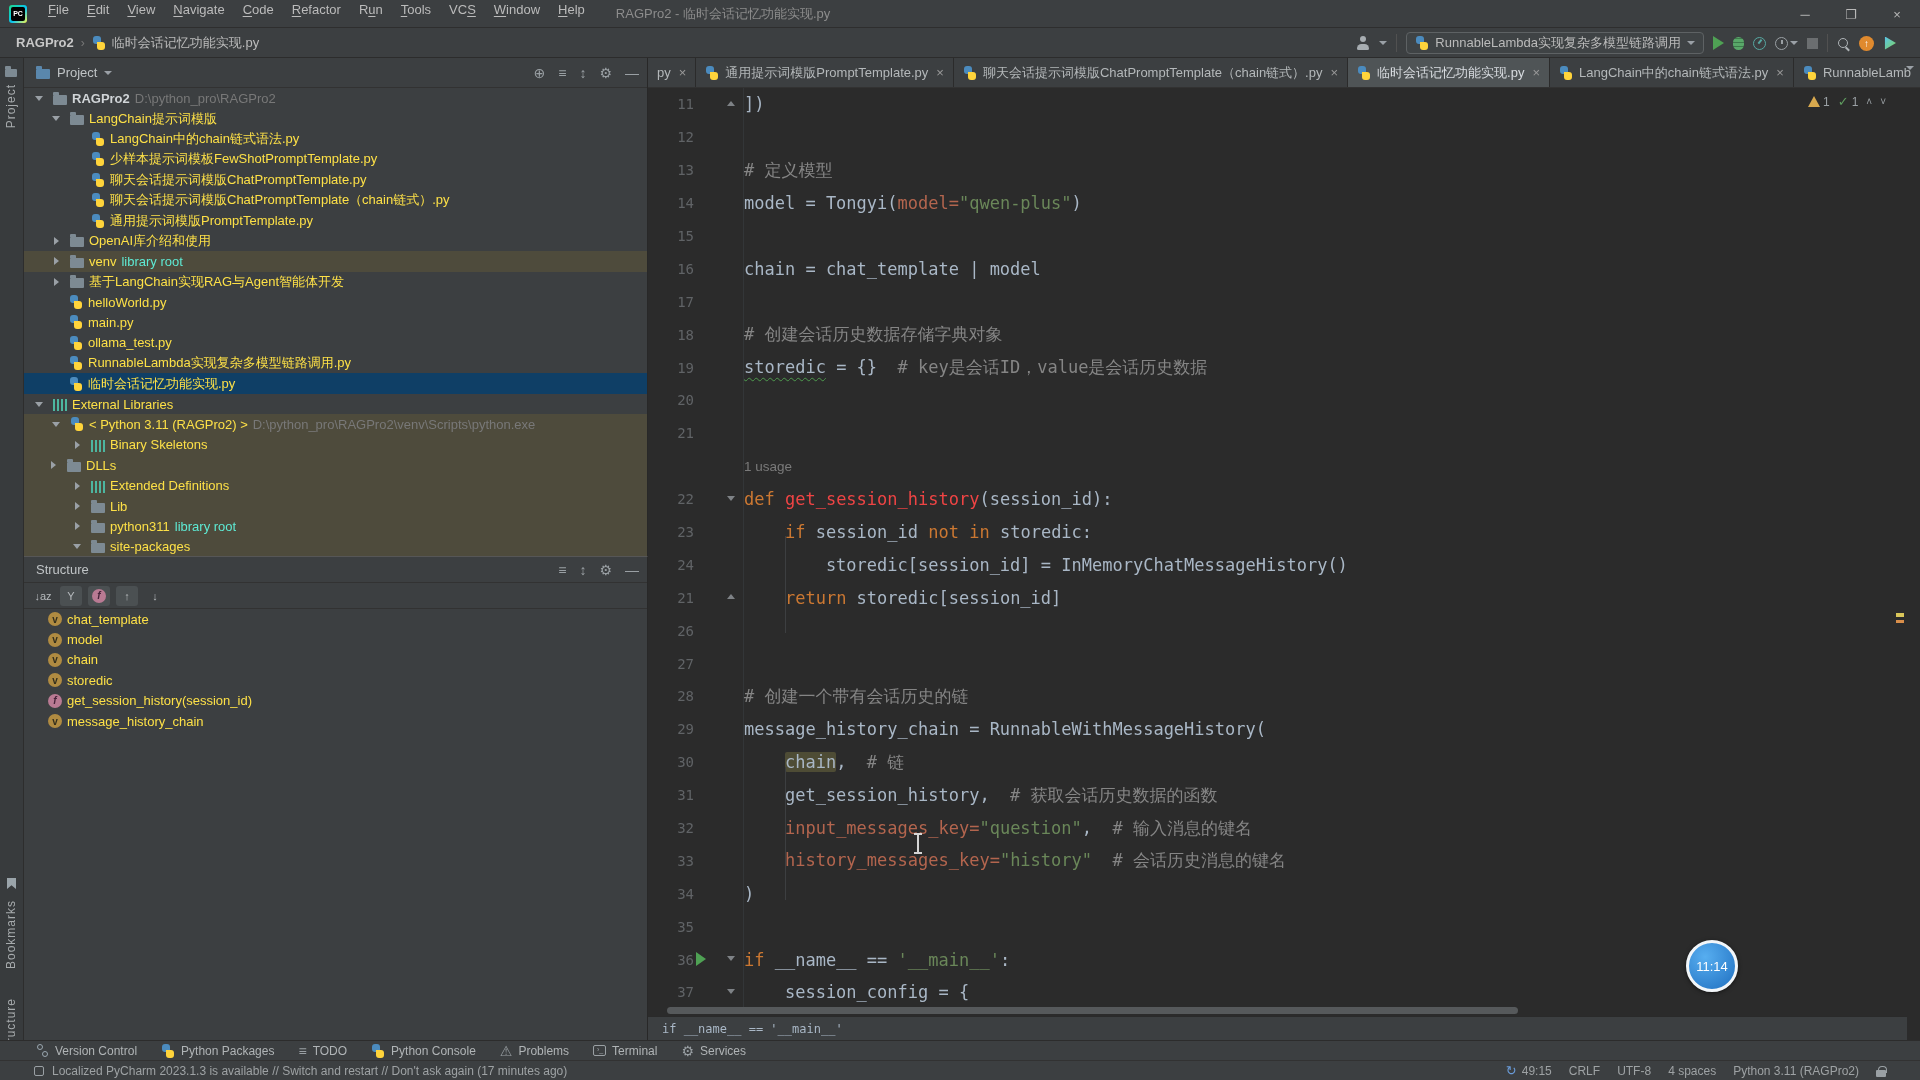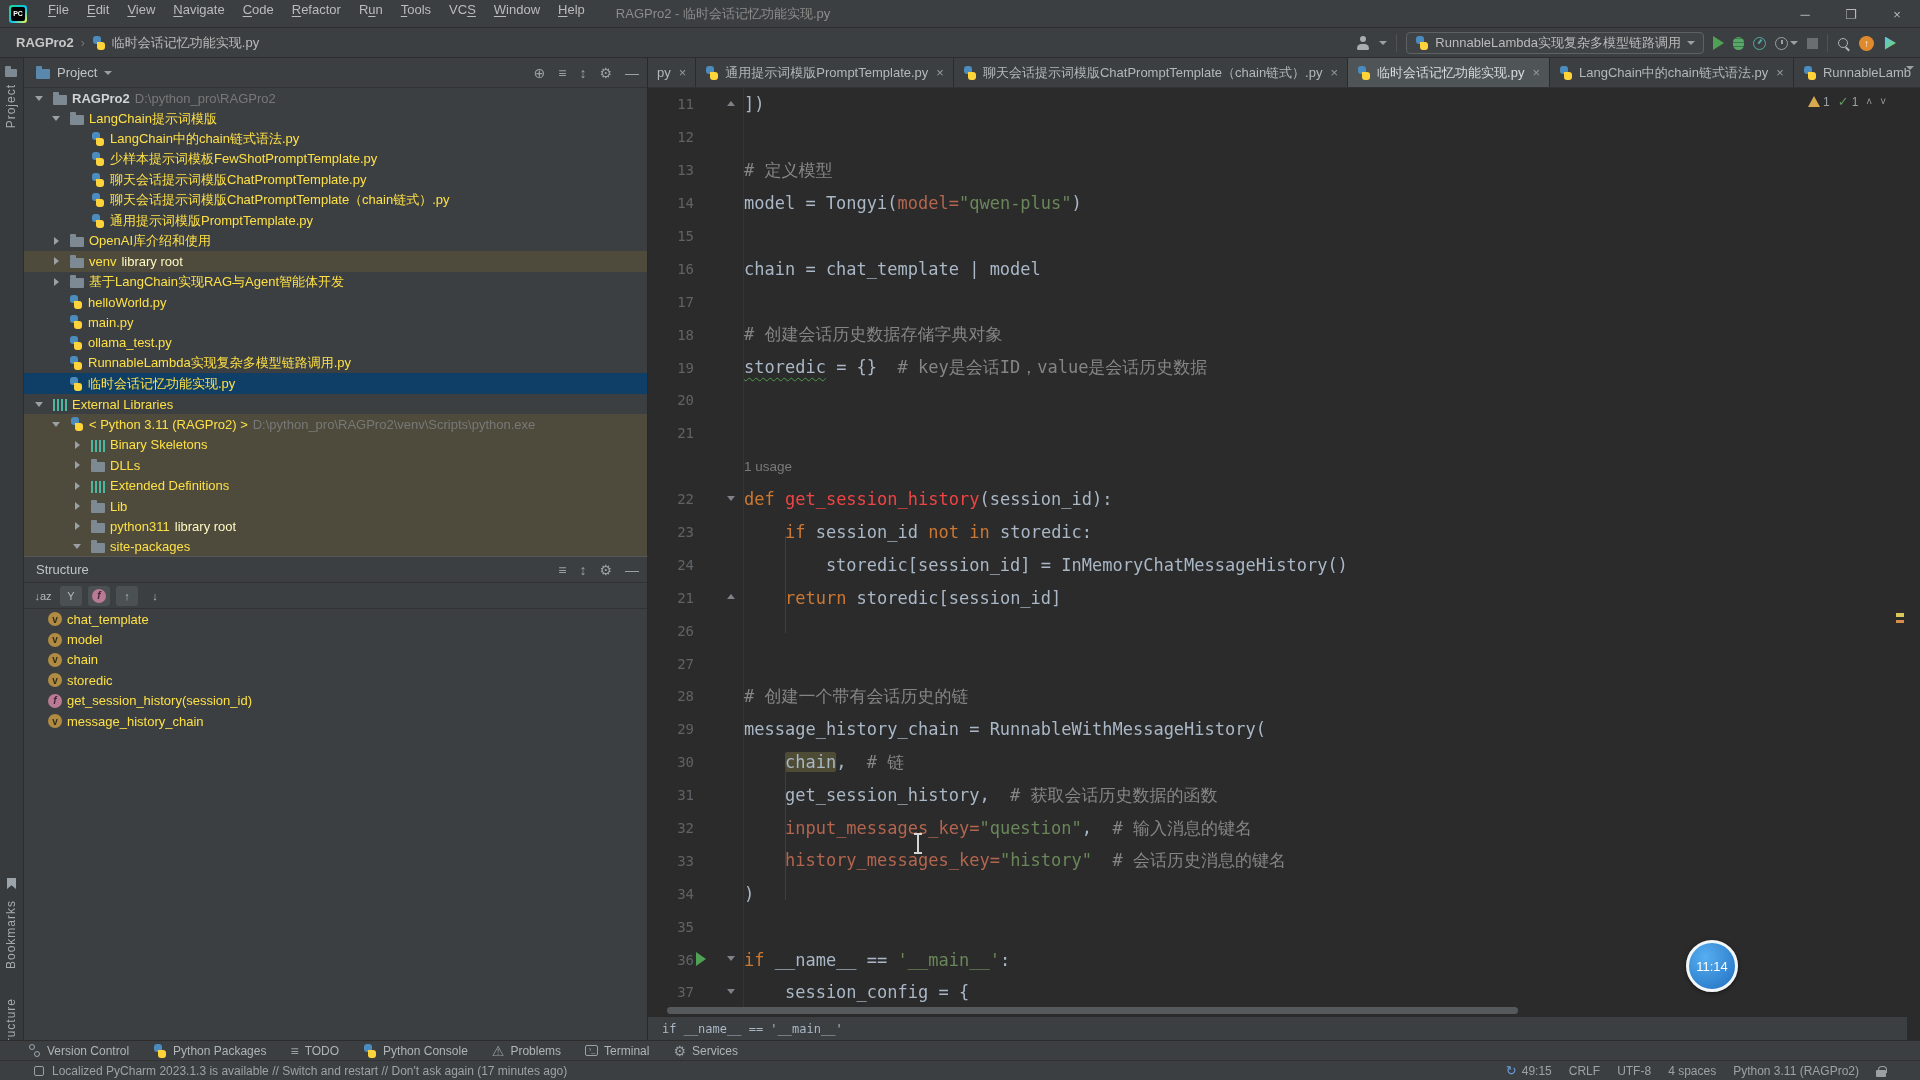--- a/index.html
+++ b/index.html
@@ -115,21 +115,21 @@
   .panel-title { color:#c0c4c6; }
   .panel-caret { width:0; height:0; border-top:4px solid #9aa0a6;
                  border-left:4px solid transparent; border-right:4px solid transparent; }
   .panel-icons { position:absolute; right:8px; top:0; height:30px; display:flex;
                  align-items:center; gap:13px; color:#9aa0a4; font-size:14px; }
   .tree { position:absolute; left:0; top:30px; right:0; }
   .tree-row { display:flex; align-items:center; height:20.4px; white-space:nowrap;
               overflow:hidden; gap:5px; }
   .tree-row .lbl { color:#fde047; }
   .tree-row.bold .lbl { font-weight:bold; color:#d0d4d7; }
-  .tree-row .suffix { color:#fef9c3; }
+  .tree-row .suffix { color:#5eead4; }
   .tree-row .path { color:#787878; }
   .tree-row.bg-olive { background:#4e4b3c; }
   .tree-row.bg-blue  { background:#0f3f66; }
   .struct-panel { position:absolute; left:24px; top:556px; width:624px; height:484px;
                   background:#3c3f41; border-top:1px solid #565656; border-right:1px solid #282828; }
   .struct-toolbar { height:26px; border-bottom:1px solid #323232; display:flex;
                     align-items:center; gap:6px; padding-left:8px; }
   .tb-btn { min-width:22px; height:20px; border-radius:3px; display:flex; align-items:center;
             justify-content:center; color:#b6babd; font-size:11px; }
   .tb-btn.pressed { background:#4b5052; }
@@ -188,21 +188,21 @@
   .timer-bubble { position:absolute; left:1686px; top:940px; width:52px; height:52px; border-radius:50%;
         background:radial-gradient(circle at 35% 30%,#57aef0,#1f6fc0); border:3px solid #f2f6f9;
         color:#fff; font-size:13px; display:flex; align-items:center; justify-content:center;
         box-shadow:0 1px 4px rgba(0,0,0,.5); }
   .watermark { position:absolute; right:26px; top:1042px; color:#ff1a1a; font-weight:bold;
         font-size:17px; text-shadow:1px 1px 1px #5f0000; font-family:"Liberation Serif", serif; }
 
   
   .toolwindow-bar { position:absolute; left:0; top:1040px; width:1920px; height:20px;
         background:#3c3f41; border-top:1px solid #2c2c2c; display:flex; align-items:center;
-        gap:24px; padding-left:28px; font-size:12px; color:#b0b4b6;text-align:center; }
+        gap:24px; padding-left:36px; font-size:12px; color:#b0b4b6;text-align:center; }
   .tw-item { display:flex; align-items:center; gap:6px; }
   .statusbar { position:absolute; left:0; top:1060px; width:1920px; height:20px;
         background:#3c3f41; border-top:1px solid #323232; display:flex; align-items:center;
         font-size:12px; color:#9ea2a4; }
   .status-msg { margin-left:34px; display:flex; align-items:center; gap:8px; }
   .status-sq { width:10px; height:10px; border:1.4px solid #9aa0a4; border-radius:2px; }
   .status-right { position:absolute; right:34px; display:flex; align-items:center; gap:17px; }
   .sync-glyph { color:#6a9bd8; font-size:13px; }
 </style>
 </head>
@@ -393,21 +393,21 @@
           <span class="lbl">&lt; Python 3.11 (RAGPro2) &gt;</span>
           <span class="path">D:\python_pro\RAGPro2\venv\Scripts\python.exe</span>
         </div>
         <div class="tree-row bg-olive" style="padding-left: 44px;">
           <span class="chev">
             <span class="chev-right"></span>
           </span>
           <span class="ic-bars"></span>
           <span class="lbl">Binary Skeletons</span>
         </div>
-        <div class="tree-row bg-olive" style="padding-left: 44px;">
+        <div class="tree-row bg-olive" style="padding-left: 20px;">
           <span class="chev">
             <span class="chev-right"></span>
           </span>
           <span class="ic-folder"></span>
           <span class="lbl">DLLs</span>
         </div>
         <div class="tree-row bg-olive" style="padding-left: 44px;">
           <span class="chev">
             <span class="chev-right"></span>
           </span>

